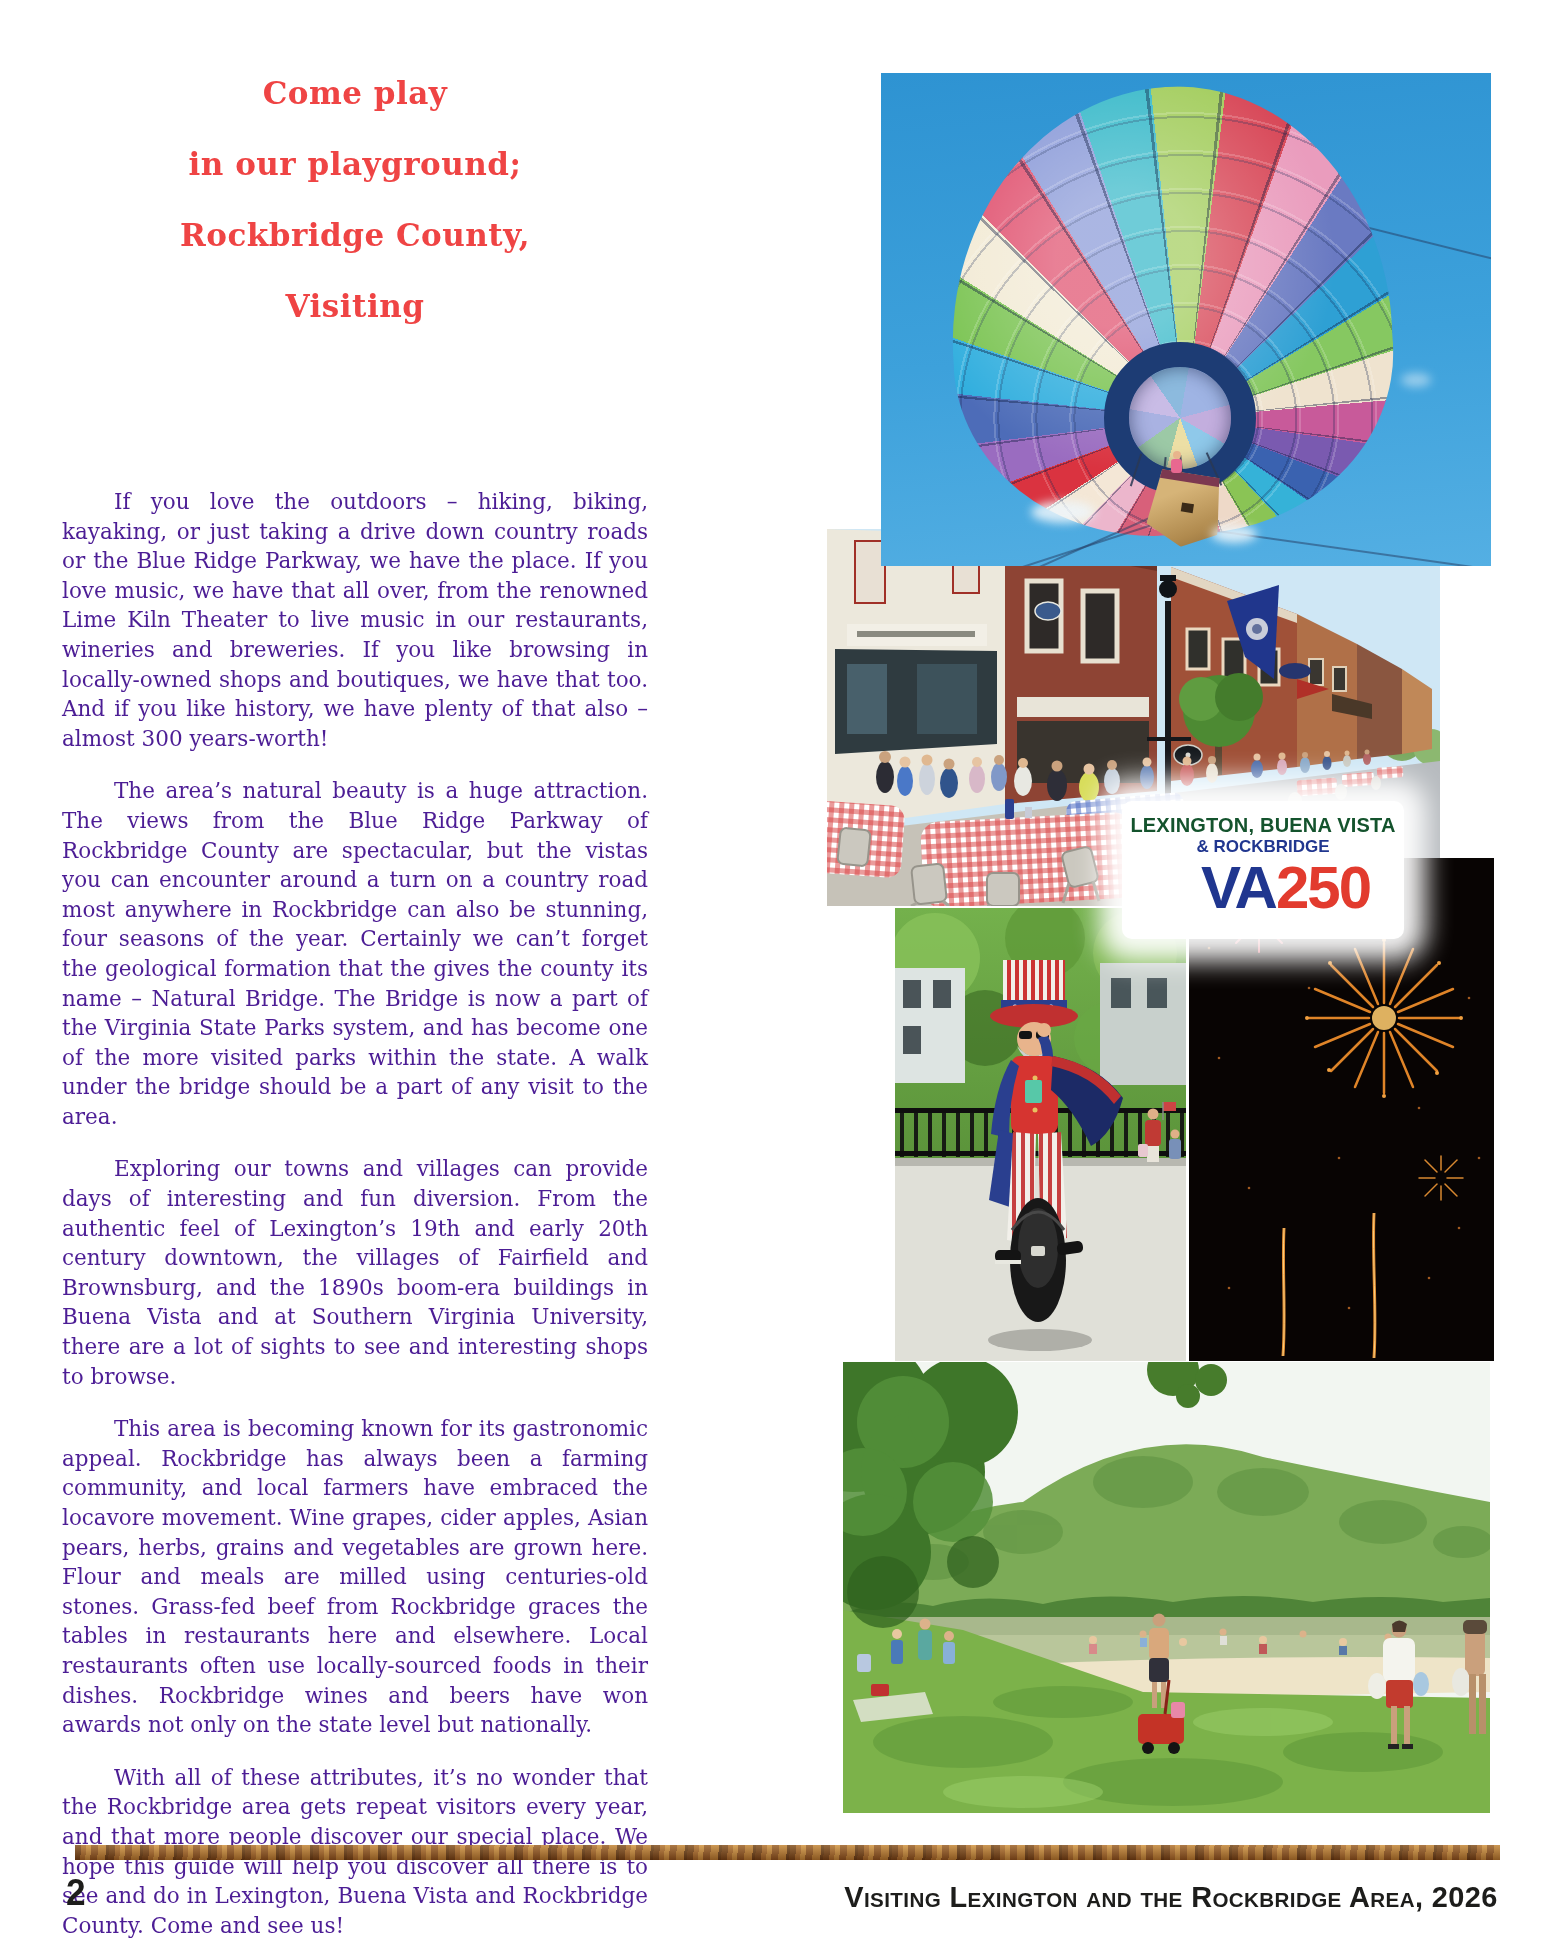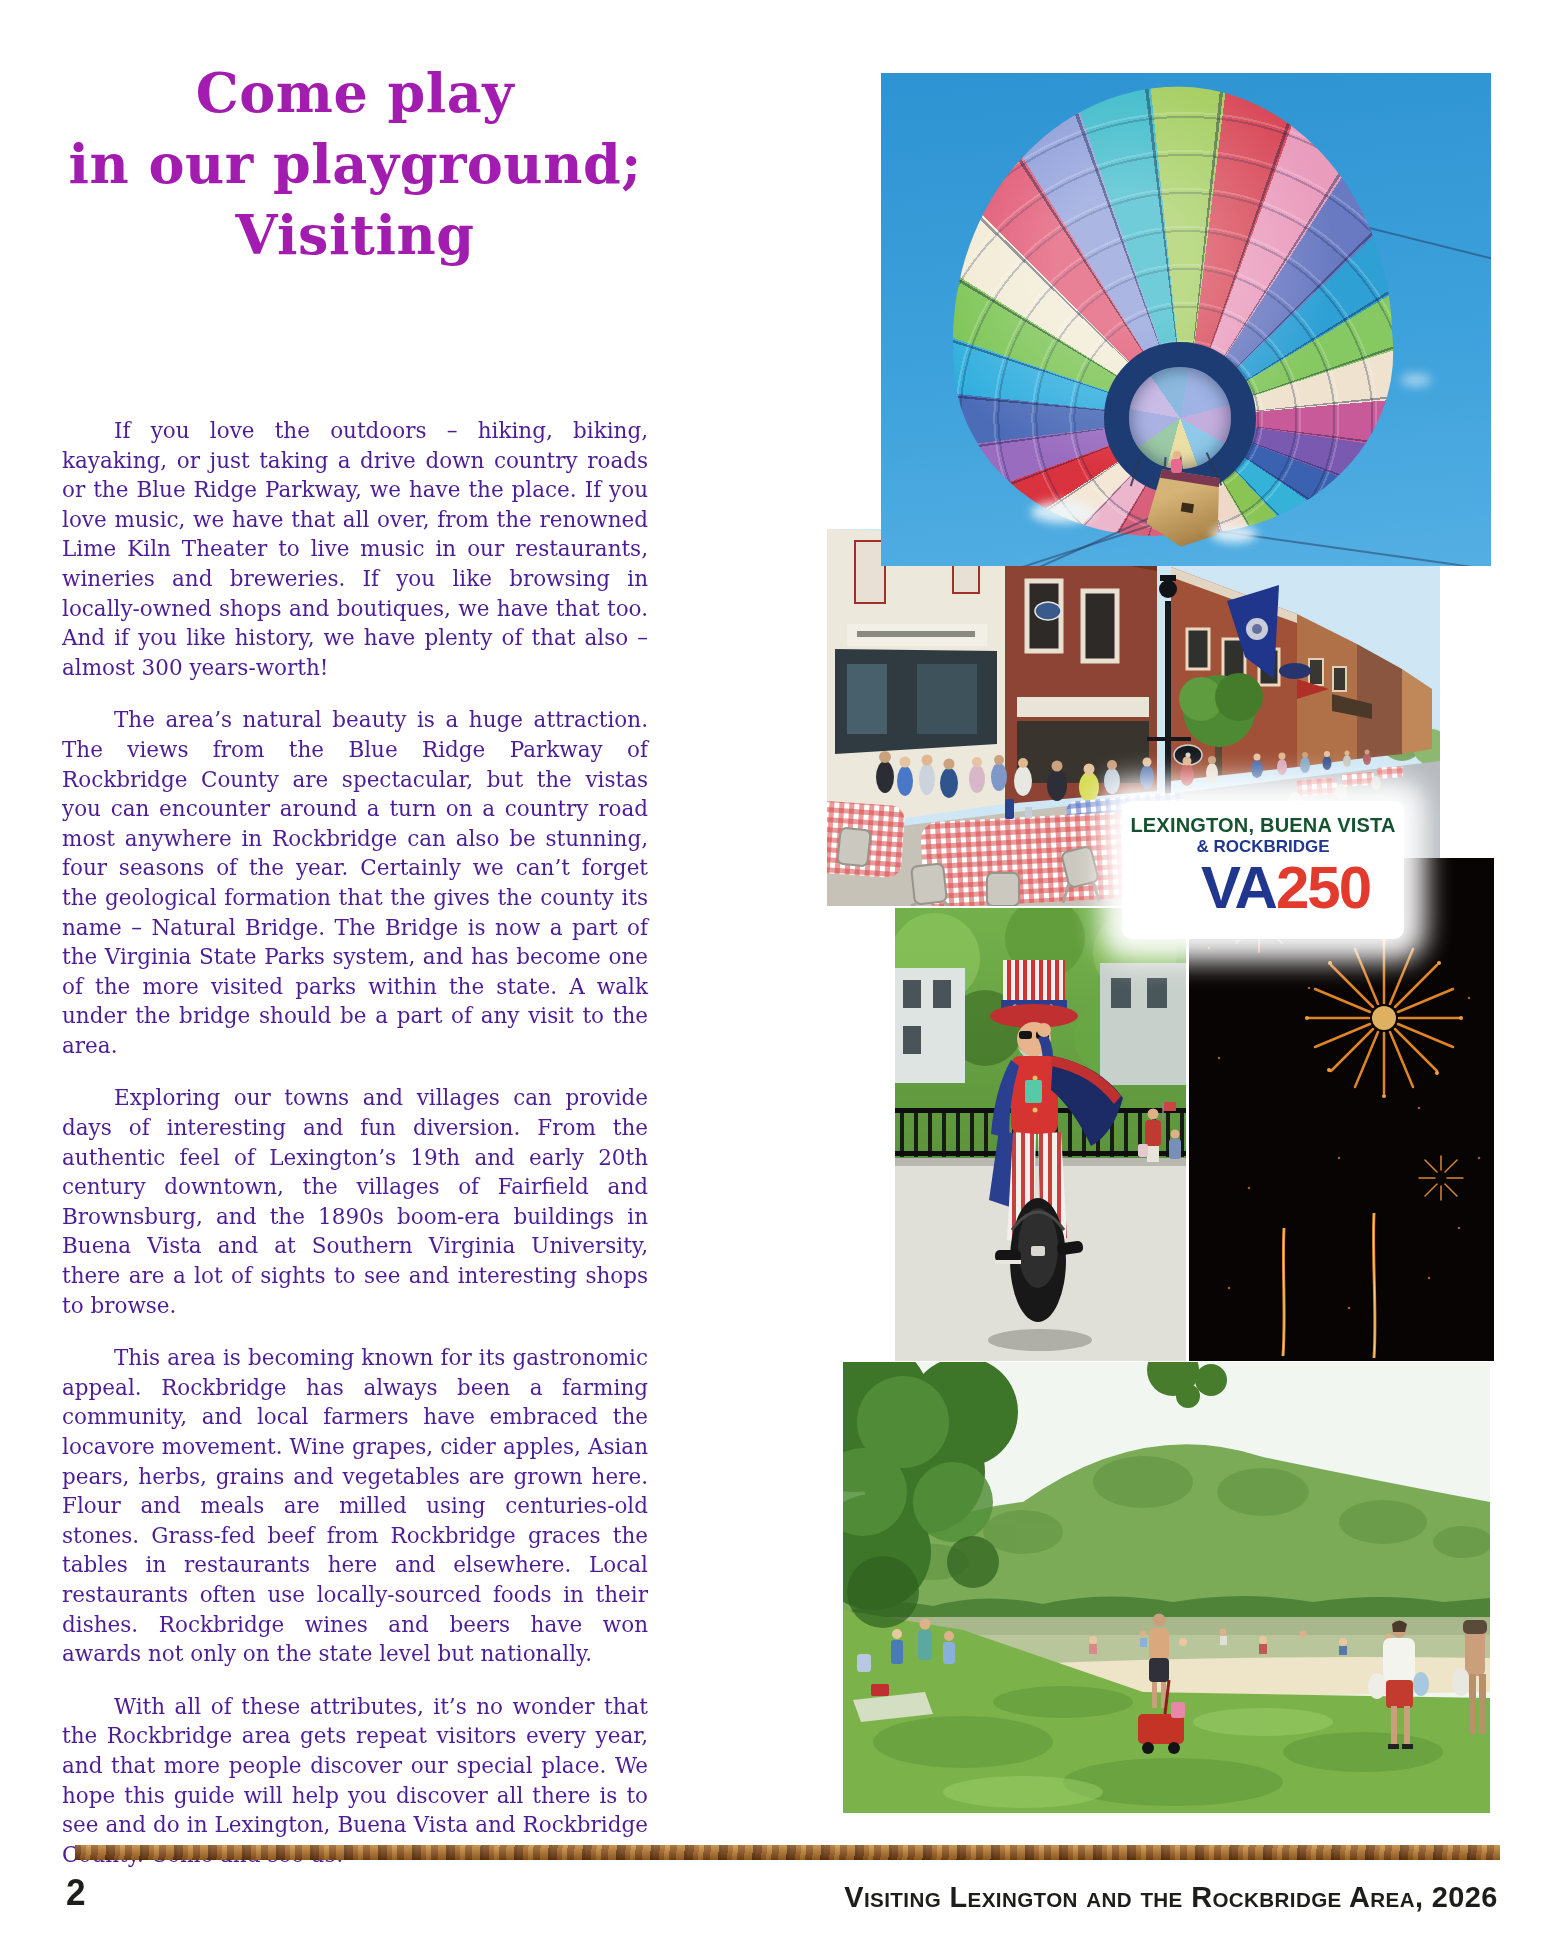--- a/index.html
+++ b/index.html
@@ -1,21 +1,21 @@
 <!DOCTYPE html>
 <html><head>
 <meta charset="utf-8">
 <style>
   html,body{margin:0;padding:0;background:#9a9a9a;}
   #page{position:relative;width:1558px;height:1960px;background:#ffffff;overflow:hidden;
         font-family:"DejaVu Serif",serif;margin:0 auto;}
   
   .col-left{position:absolute;left:62px;top:0;width:586px;color:#3c4354;}
-  .page-title{margin:58px 0 0;font-weight:700;font-size:54px;line-height:71px;
-              color:#a21caf;text-align:center;letter-spacing:.5px;font-family:"DejaVu Serif",serif;}
+  .page-title{margin:58px 0 0;font-weight:700;font-size:31px;line-height:71px;
+              color:#ef4444;text-align:center;letter-spacing:.5px;font-family:"DejaVu Serif",serif;}
   .page-title span{display:block;}
   .body-copy{margin:0;}
   .body-p{margin:23px 0 0;font-size:21.5px;line-height:29.6px;text-align:justify;
           text-indent:52px;color:#4c1d95;}
   .body-p:first-child{margin-top:145px;}
   
   .photo{position:absolute;overflow:hidden;}
   #ph-street{left:827px;top:529px;width:613px;height:377px;z-index:1;}
   #ph-balloon{left:881px;top:73px;width:610px;height:493px;z-index:2;
               background:linear-gradient(175deg,#2e93d2 0%,#3da1db 55%,#54afe3 100%);}
@@ -87,20 +87,21 @@
 </style>
 </head>
 <body>
 
 <div id="page">
 
   <div class="col-left">
     <h1 class="page-title">
       <span>Come play</span>
       <span>in our playground;</span>
+      <span>Rockbridge County,</span>
       <span>Visiting</span>
     </h1>
     <div class="body-copy">
       <p class="body-p">If you love the outdoors – hiking, biking, kayaking, or just taking a drive down country roads or the Blue Ridge Parkway, we have the place. If you love music, we have that all over, from the renowned Lime Kiln Theater to live music in our restaurants, wineries and breweries. If you like browsing in locally-owned shops and boutiques, we have that too. And if you like history, we have plenty of that also – almost 300 years-worth!</p>
       <p class="body-p">The area’s natural beauty is a huge attraction. The views from the Blue Ridge Parkway of Rockbridge County are spectacular, but the vistas you can encounter around a turn on a country road most anywhere in Rockbridge can also be stunning, four seasons of the year. Certainly we can’t forget the geological formation that the gives the county its name – Natural Bridge. The Bridge is now a part of the Virginia State Parks system, and has become one of the more visited parks within the state. A walk under the bridge should be a part of any visit to the area.</p>
       <p class="body-p">Exploring our towns and villages can provide days of interesting and fun diversion. From the authentic feel of Lexington’s 19th and early 20th century downtown, the villages of Fairfield and Brownsburg, and the 1890s boom-era buildings in Buena Vista and at Southern Virginia University, there are a lot of sights to see and interesting shops to browse.</p>
       <p class="body-p">This area is becoming known for its gastronomic appeal. Rockbridge has always been a farming community, and local farmers have embraced the locavore movement. Wine grapes, cider apples, Asian pears, herbs, grains and vegetables are grown here. Flour and meals are milled using centuries-old stones. Grass-fed beef from Rockbridge graces the tables in restaurants here and elsewhere. Local restaurants often use locally-sourced foods in their dishes. Rockbridge wines and beers have won awards not only on the state level but nationally.</p>
       <p class="body-p">With all of these attributes, it’s no wonder that the Rockbridge area gets repeat visitors every year, and that more people discover our special place. We hope this guide will help you discover all there is to see and do in Lexington, Buena Vista and Rockbridge County. Come and see us!</p>
     </div>
   </div>

